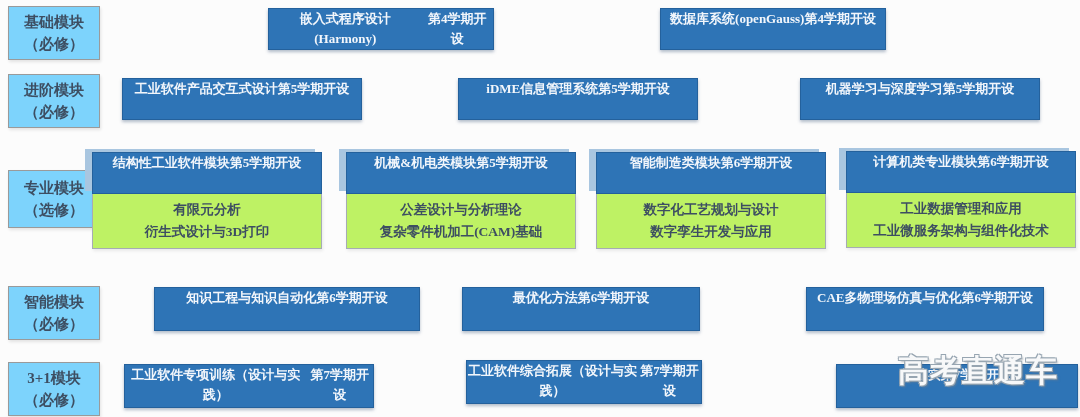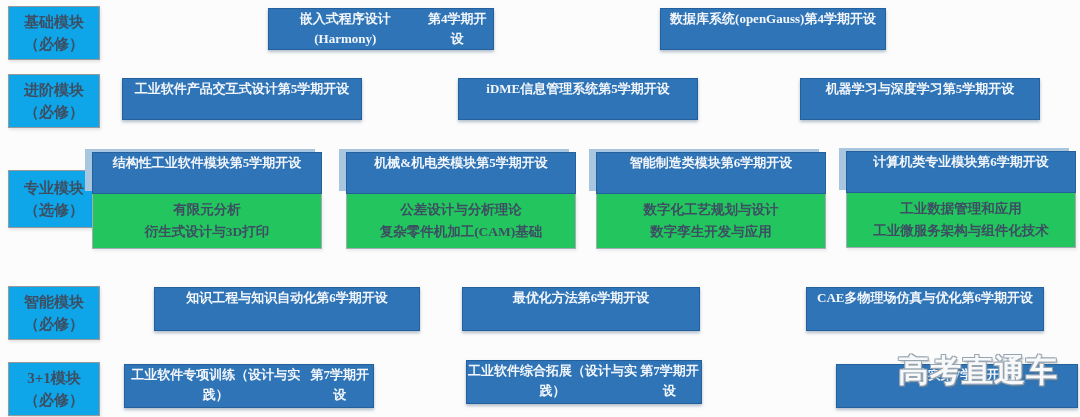--- a/index.html
+++ b/index.html
@@ -5,21 +5,21 @@
   html,body{margin:0;padding:0;background:#fff;}
   .canvas{
     position:relative;
     width:1080px;height:417px;
     background:#fcfcfc;
     font-family:"Liberation Serif","DejaVu Serif",serif;
     overflow:hidden;
   }
   .rlabel{
     position:absolute;left:8px;width:90px;
-    background:#0ea5e9;
+    background:#7dd3fc;
     border:1px solid #9a9a9a;
     box-shadow:1px 2px 3px rgba(0,0,0,0.10);
     color:#3d4e62;font-weight:bold;font-size:15px;
     text-align:center;line-height:1.5;
     display:flex;flex-direction:column;justify-content:center;
   }
   .bluebox{
     position:absolute;height:40px;
     background:#2e74b6;
     border:1px solid #24619c;
@@ -33,21 +33,21 @@
     height:40px;
     background:#2e74b6;
     border:1px solid #24619c;
     box-shadow:-7px -3px 0 #a9c6e0;
     color:#f2f6fb;font-weight:bold;font-size:13px;
     text-align:center;line-height:1.55;
     display:flex;flex-direction:row;justify-content:center;
   }
   .gbody{
     height:54px;
-    background:#22c55e;
+    background:#bef264;
     border:1px solid #a6acb4;border-top:none;
     box-shadow:1px 2px 3px rgba(0,0,0,0.08);
     color:#3d4e62;font-weight:bold;font-size:13.5px;
     text-align:center;line-height:1.65;
     display:flex;flex-direction:column;justify-content:center;
   }
   .watermark{
     position:absolute;left:898px;top:350px;z-index:5;
     font-family:"Liberation Sans","DejaVu Sans",sans-serif;
     font-size:31px;font-weight:bold;letter-spacing:1px;

